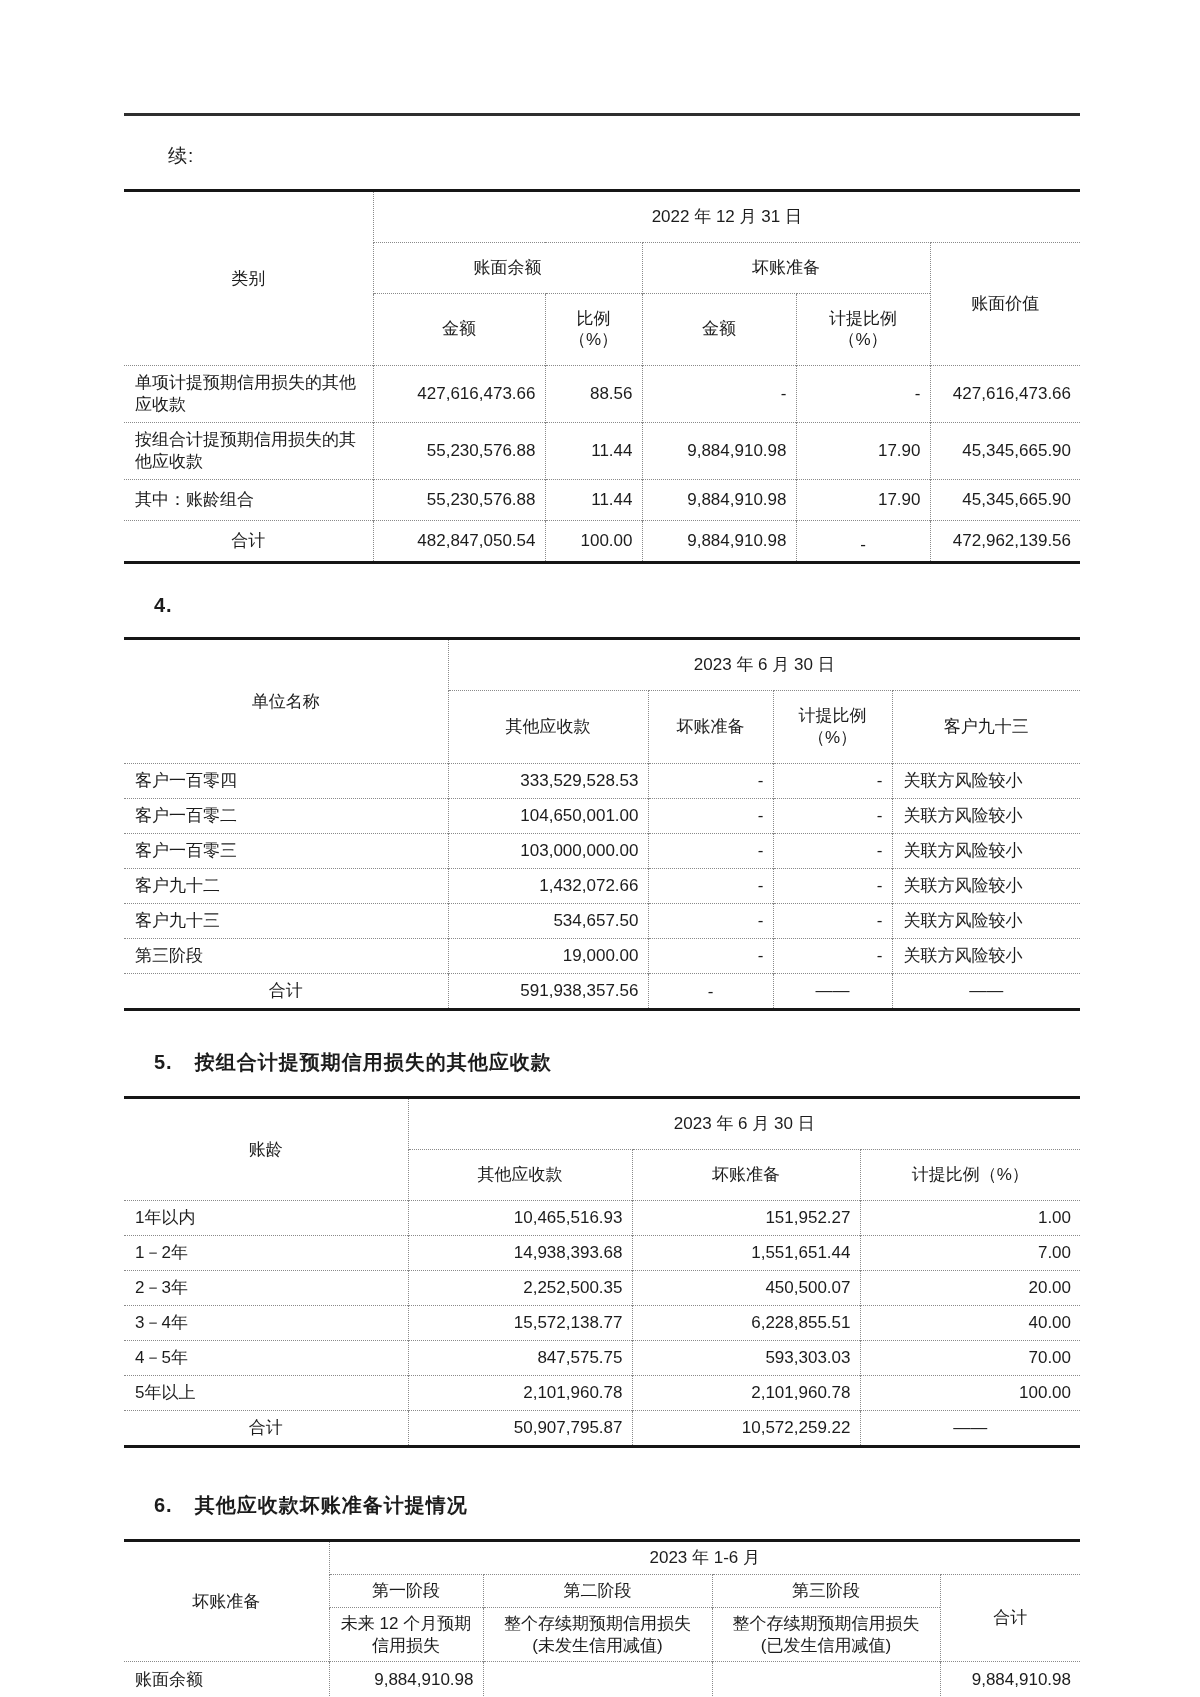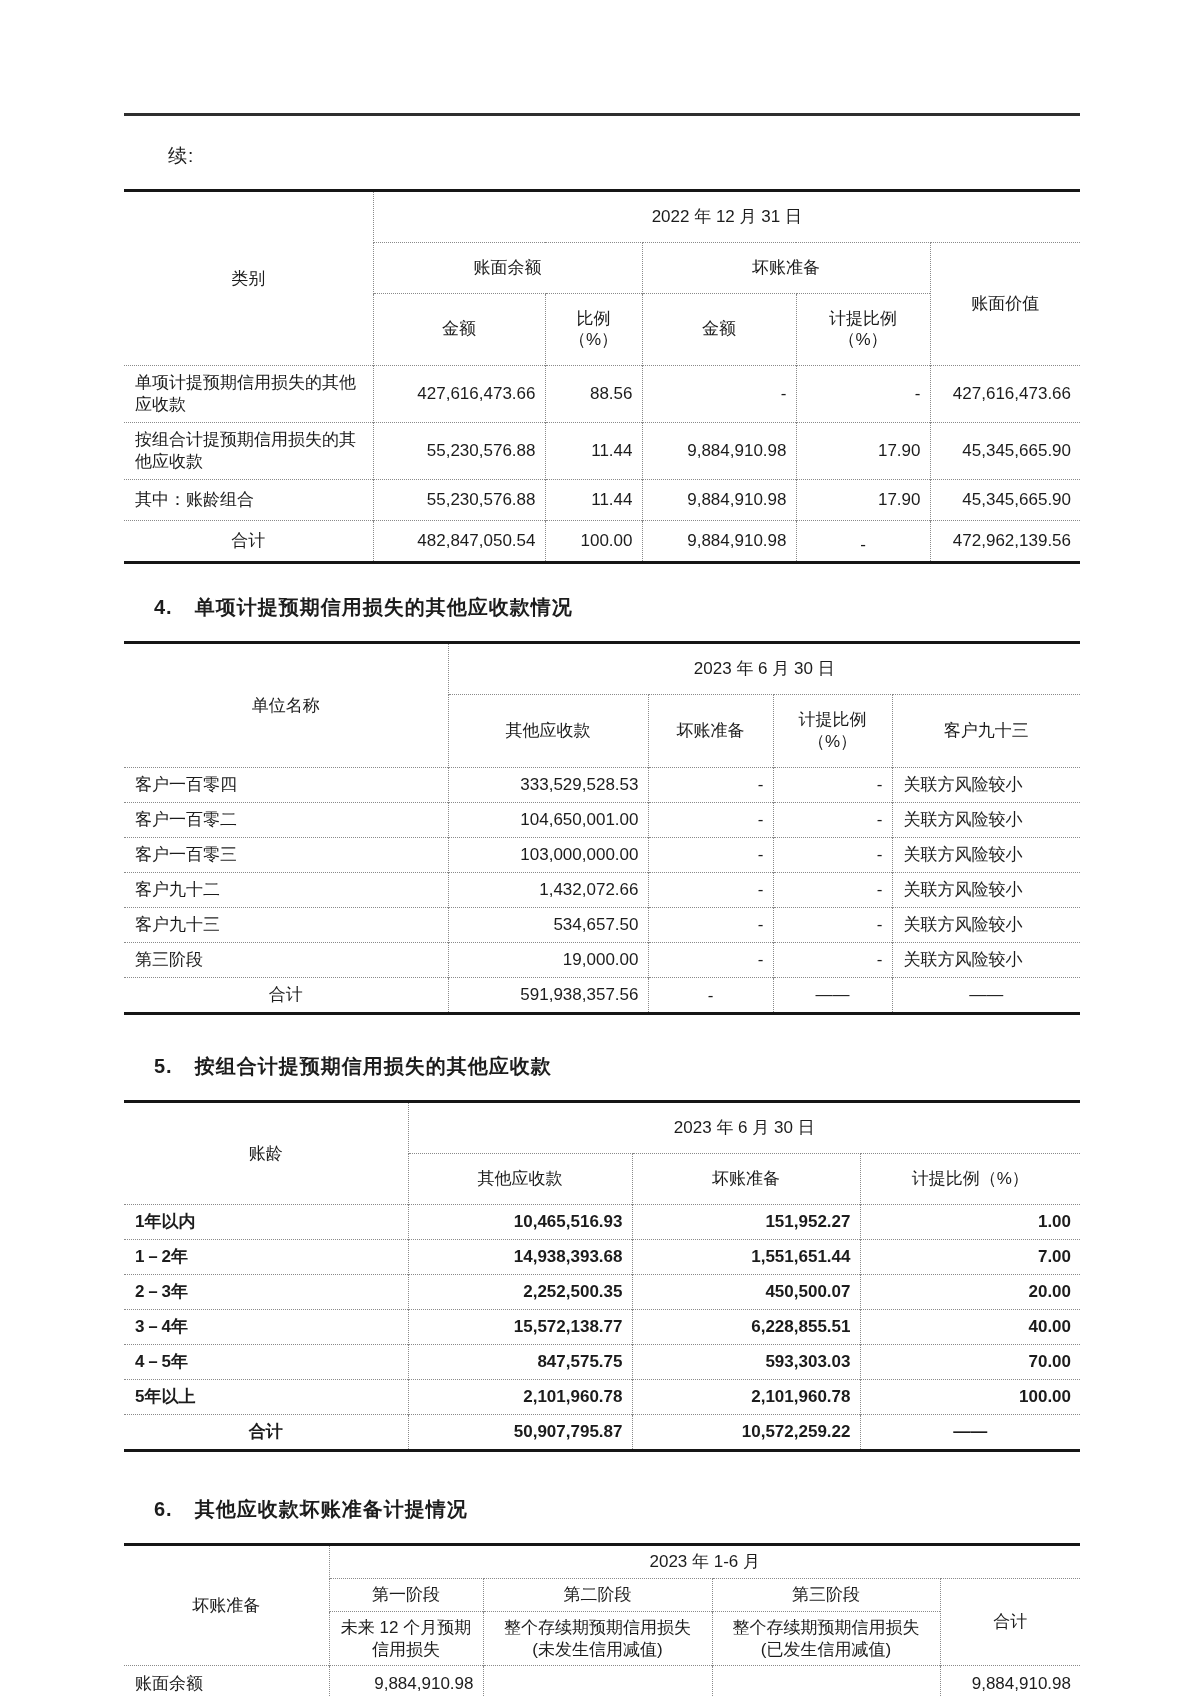--- a/index.html
+++ b/index.html
@@ -35,21 +35,21 @@
     white-space:pre-line;
   }
   .fin td{padding:6px 10px;line-height:1.3;}
   .fin td.left{text-align:left;padding-left:11px;}
   .fin td.right{text-align:right;padding-right:9px;}
   .fin td.center{text-align:center;}
   .fin td.low{vertical-align:bottom;padding-bottom:5px;}
 
   .t1 td{height:28px;}
   .t2 td{height:22px;}
-  .t3 td{height:22px;font-weight:bold;}
+  .t3 td{height:22px;}
   .t4 td{height:24px;}
   .t4 th{padding:5px 4px;}
 
   .sec{
     display:flex;align-items:baseline;gap:22px;
     margin:30px 0 0 30px;
     font-weight:bold;font-size:20px;letter-spacing:1px;
   }
   .sec.sec5{margin-top:38px;}
   .sec.sec6{margin-top:44px;}
@@ -131,21 +131,20 @@
             <td class="right">100.00</td>
             <td class="right">9,884,910.98</td>
             <td class="center low">-</td>
             <td class="right">472,962,139.56</td>
           </tr>
         </tbody>
     </table>
 
     <div class="sec sec4">
       <span>4.</span>
-      <span>单项计提预期信用损失的其他应收款情况</span>
     </div>
 
     <table class="fin t2">
       <colgroup>
         <col style="width:324px">
           <col style="width:200px">
           <col style="width:125px">
         <col style="width:119px">
           <col style="width:188px">
       </colgroup>

